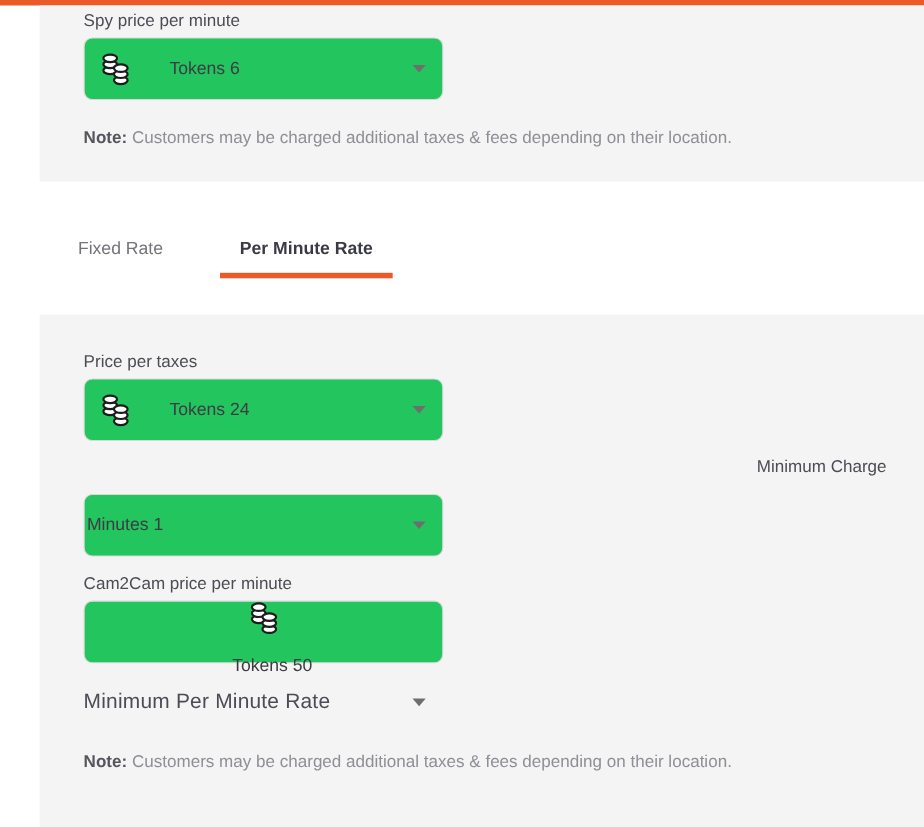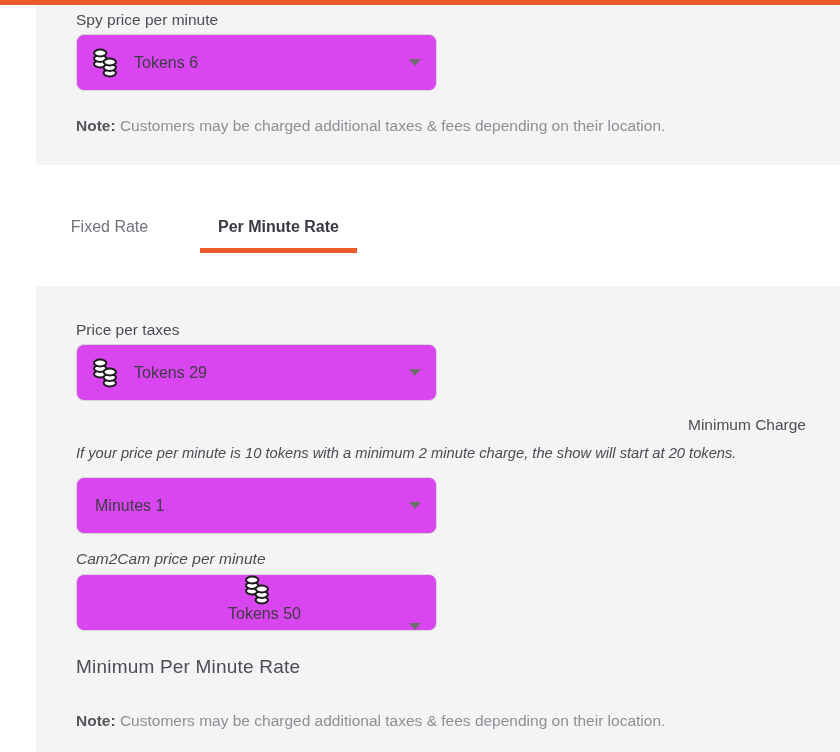--- a/index.html
+++ b/index.html
@@ -15,27 +15,28 @@
 
   .panel {
     position:absolute; left:36px; width:804px; background:var(--panel);
   }
   .panel-spy   { top:5px;  height:160px; padding:7px 34px 0 40px; }
   .panel-rate  { top:286px; height:466px; padding:36px 34px 0 40px; }
 
   .field-label { font-size:15.5px; line-height:16px; color:#4c4c55; }
 
   .dropdown {
-    width:361px; height:57px; margin-top:6px;
-    background:#d946ef; border:1px solid #d8d8d8; border-radius:8px;
+    width:327px; height:57px; margin-top:6px;
+    background:#22c55e; border:1px solid #d8d8d8; border-radius:8px;
     display:flex; align-items:center; padding:0 15px 0 15px;
     cursor:pointer;
+    gap:20px;
   }
   .dropdown .value { font-size:16px; color:#3c3c44; margin-left:16px; }
-  .dropdown.no-icon { padding-left:18px; }
+  .dropdown.no-icon { padding-left:2px; }
   .dropdown.no-icon .value { margin-left:0; }
   .caret {
     margin-left:auto; width:0; height:0;
     border-left:6.5px solid transparent; border-right:6.5px solid transparent;
     border-top:7px solid #6e6e6e;
   }
   .tokens-icon { width:26px; height:30px; flex:0 0 auto; display:block; }
 
   .note { font-size:15.5px; line-height:16px; color:#8e8e96; }
   .note .note-strong { color:#55555d; font-weight:700; }
@@ -43,21 +44,21 @@
   .tabs { position:absolute; left:31px; top:218px; display:flex; }
   .tab {
     min-width:157px; text-align:center; font-size:16px; line-height:17px;
     padding-bottom:13px; color:#73737b; cursor:pointer;
     border-bottom:5px solid transparent;
   }
   .tab.active { color:#393a44; font-weight:700; border-bottom-color:var(--accent); }
   .tab + .tab { margin-left:12px; }
 
   .m16 { margin-top:16px;text-align:right; }
-  .m17 { margin-top:17px;font-style:italic; }
+  .m17 { margin-top:17px; }
   .hint {
     margin-top:12px; font-style:italic; font-size:14.7px; line-height:16px; color:#4b4b53;
   }
   .dd-gap { margin-top:16px; }
   .dd-gap-sm { margin-top:7px;flex-direction:column; }
   .enable-heading {
     margin-top:25px; font-size:19px; line-height:21px; color:#4b4c55; letter-spacing:.2px;
   }
   .note-bottom { margin-top:36px; }
   .note-top { margin-top:27px; }
@@ -100,26 +101,25 @@
     <svg class="tokens-icon" viewBox="0 0 26 30">
       <g stroke="#1c1c1c" stroke-width="2" fill="#ffffff">
         <ellipse cx="8.2" cy="16" rx="6.2" ry="3.4"></ellipse>
         <ellipse cx="8.2" cy="10.5" rx="6.2" ry="3.4"></ellipse>
         <ellipse cx="8.2" cy="5" rx="6.2" ry="3.4"></ellipse>
         <ellipse cx="17.8" cy="25" rx="6.2" ry="3.4"></ellipse>
         <ellipse cx="17.8" cy="19.5" rx="6.2" ry="3.4"></ellipse>
         <ellipse cx="17.8" cy="14" rx="6.2" ry="3.4"></ellipse>
       </g>
     </svg>
-    <span class="value">Tokens 29</span>
+    <span class="value">Tokens 24</span>
     <span class="caret"></span>
   </div>
 
   <div class="field-label m16">Minimum Charge</div>
-  <div class="hint">If your price per minute is 10 tokens with a minimum 2 minute charge, the show will start at 20 tokens.</div>
 
   <div class="dropdown no-icon dd-gap">
     <span class="value">Minutes 1</span>
     <span class="caret"></span>
   </div>
 
   <div class="field-label m17">Cam2Cam price per minute</div>
 
   <div class="dropdown dd-gap-sm">
     <svg class="tokens-icon" viewBox="0 0 26 30">

